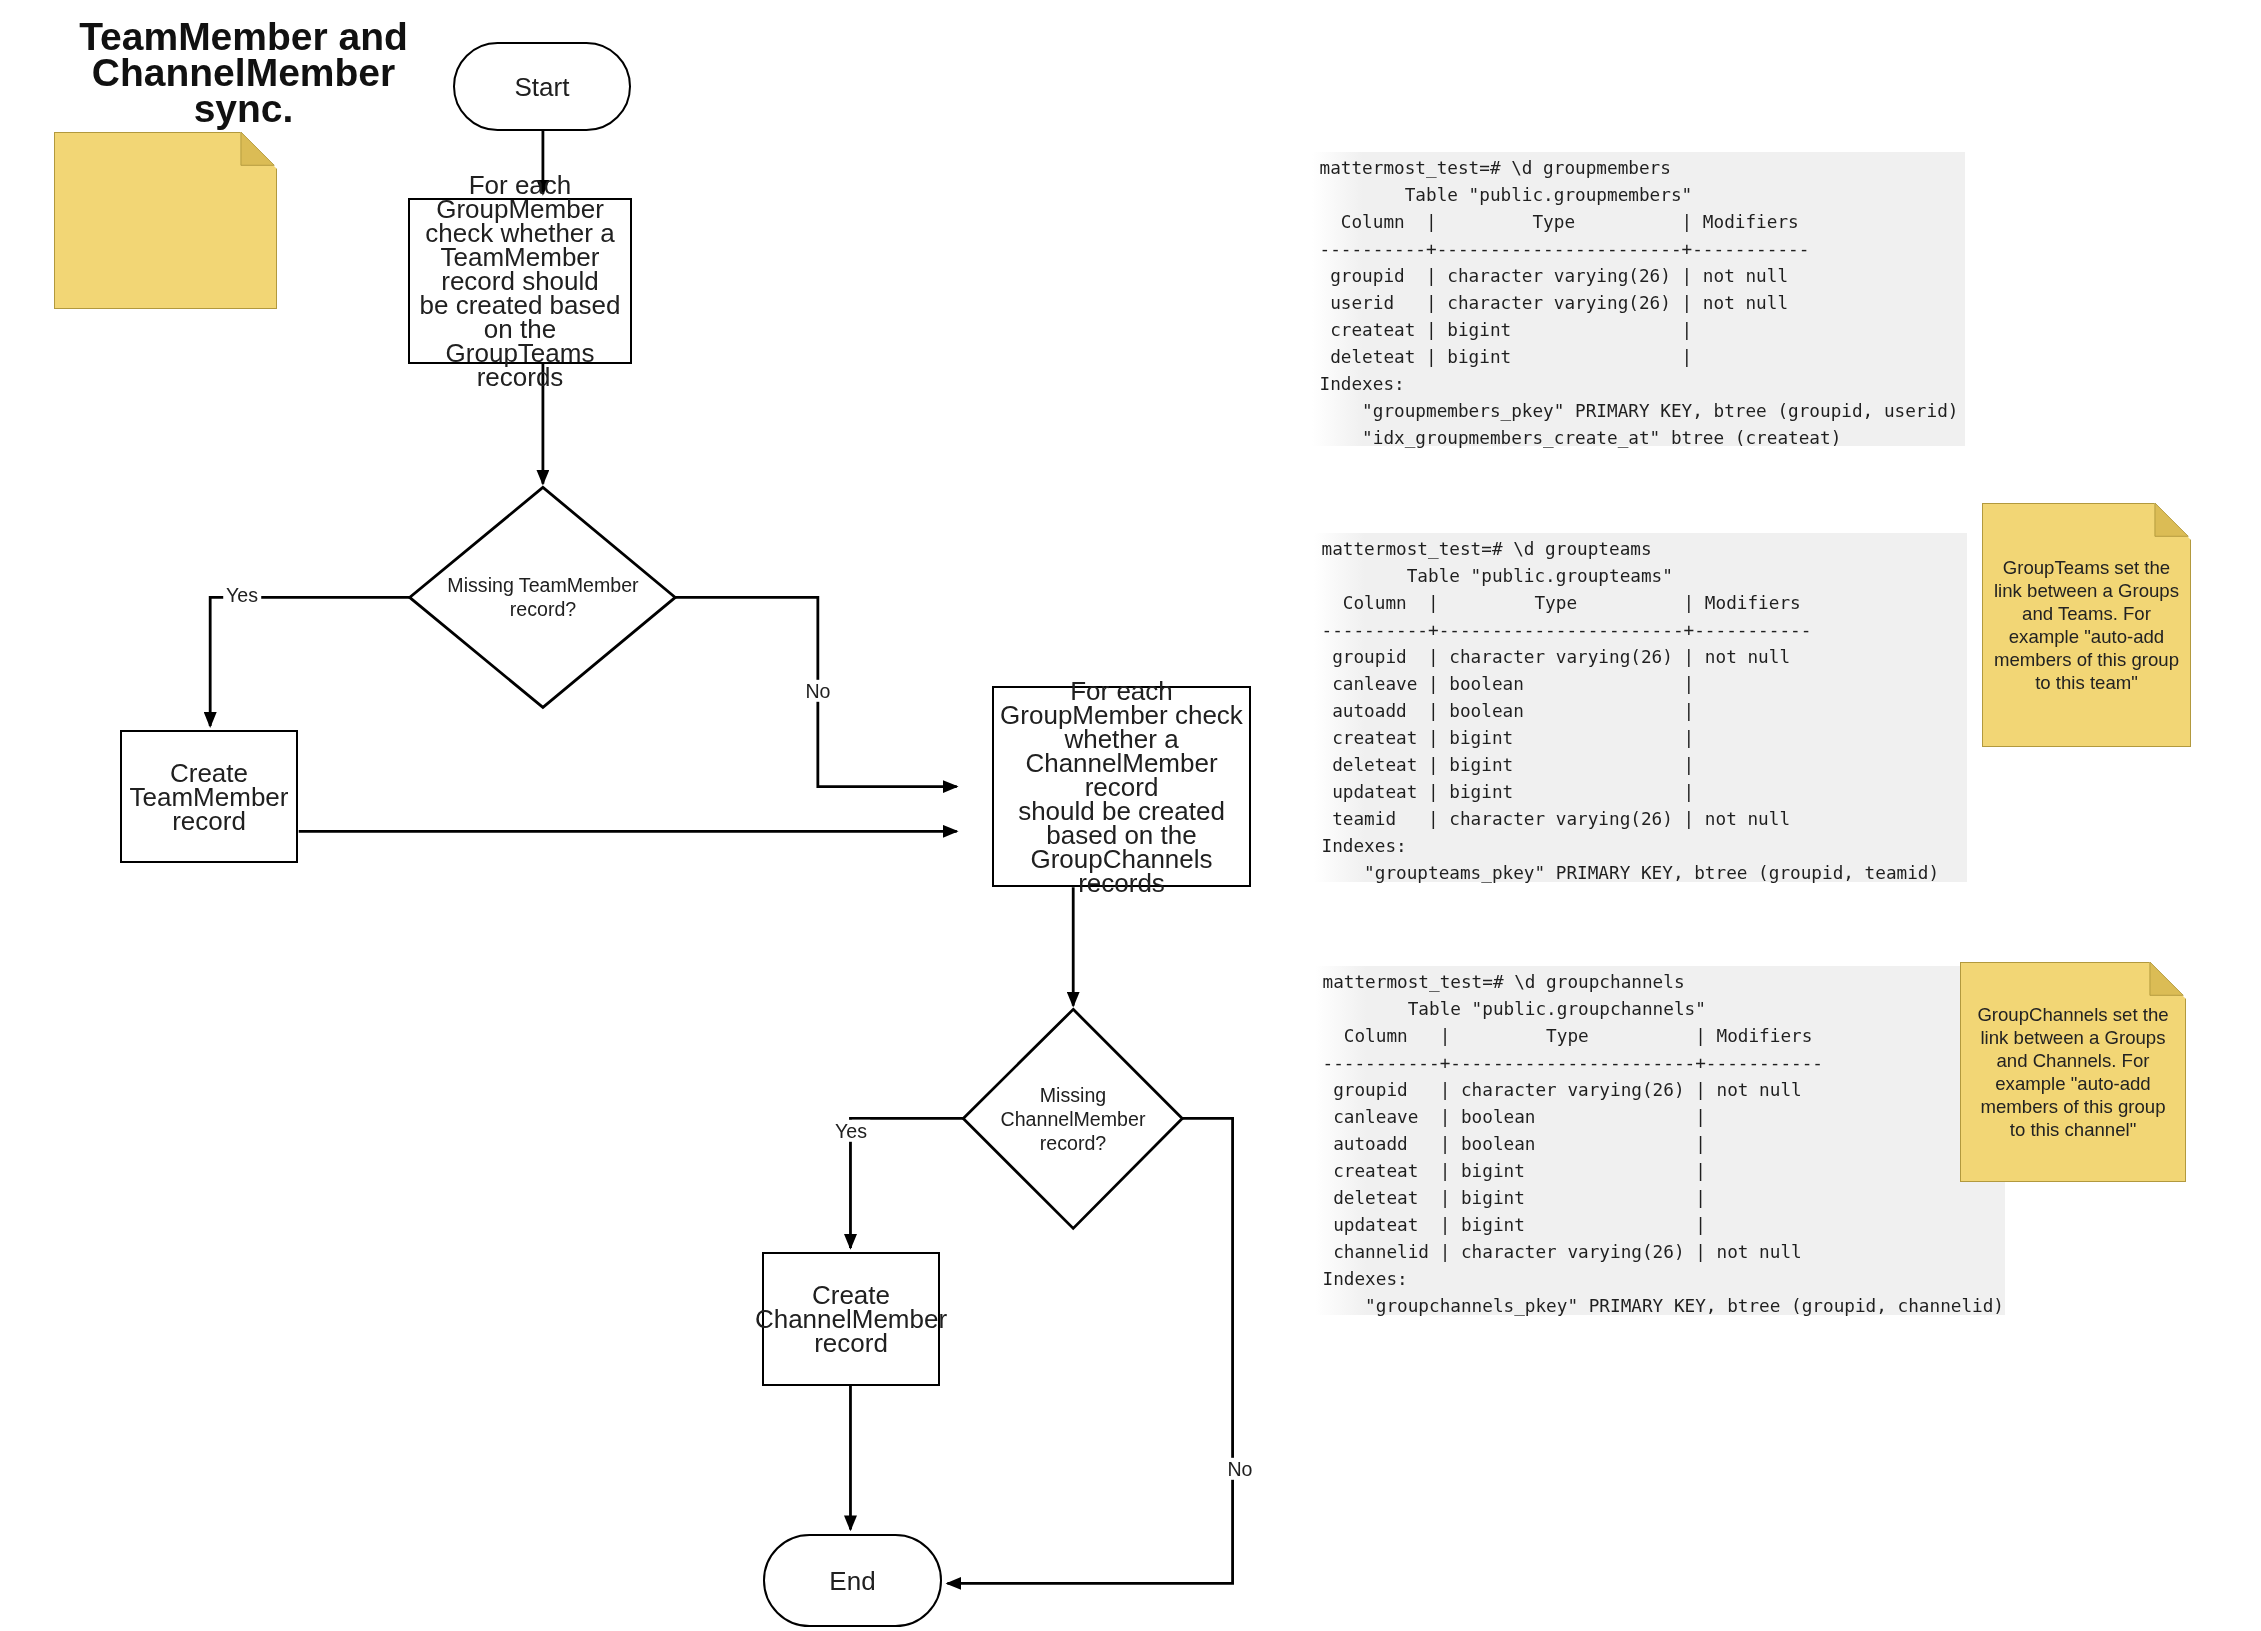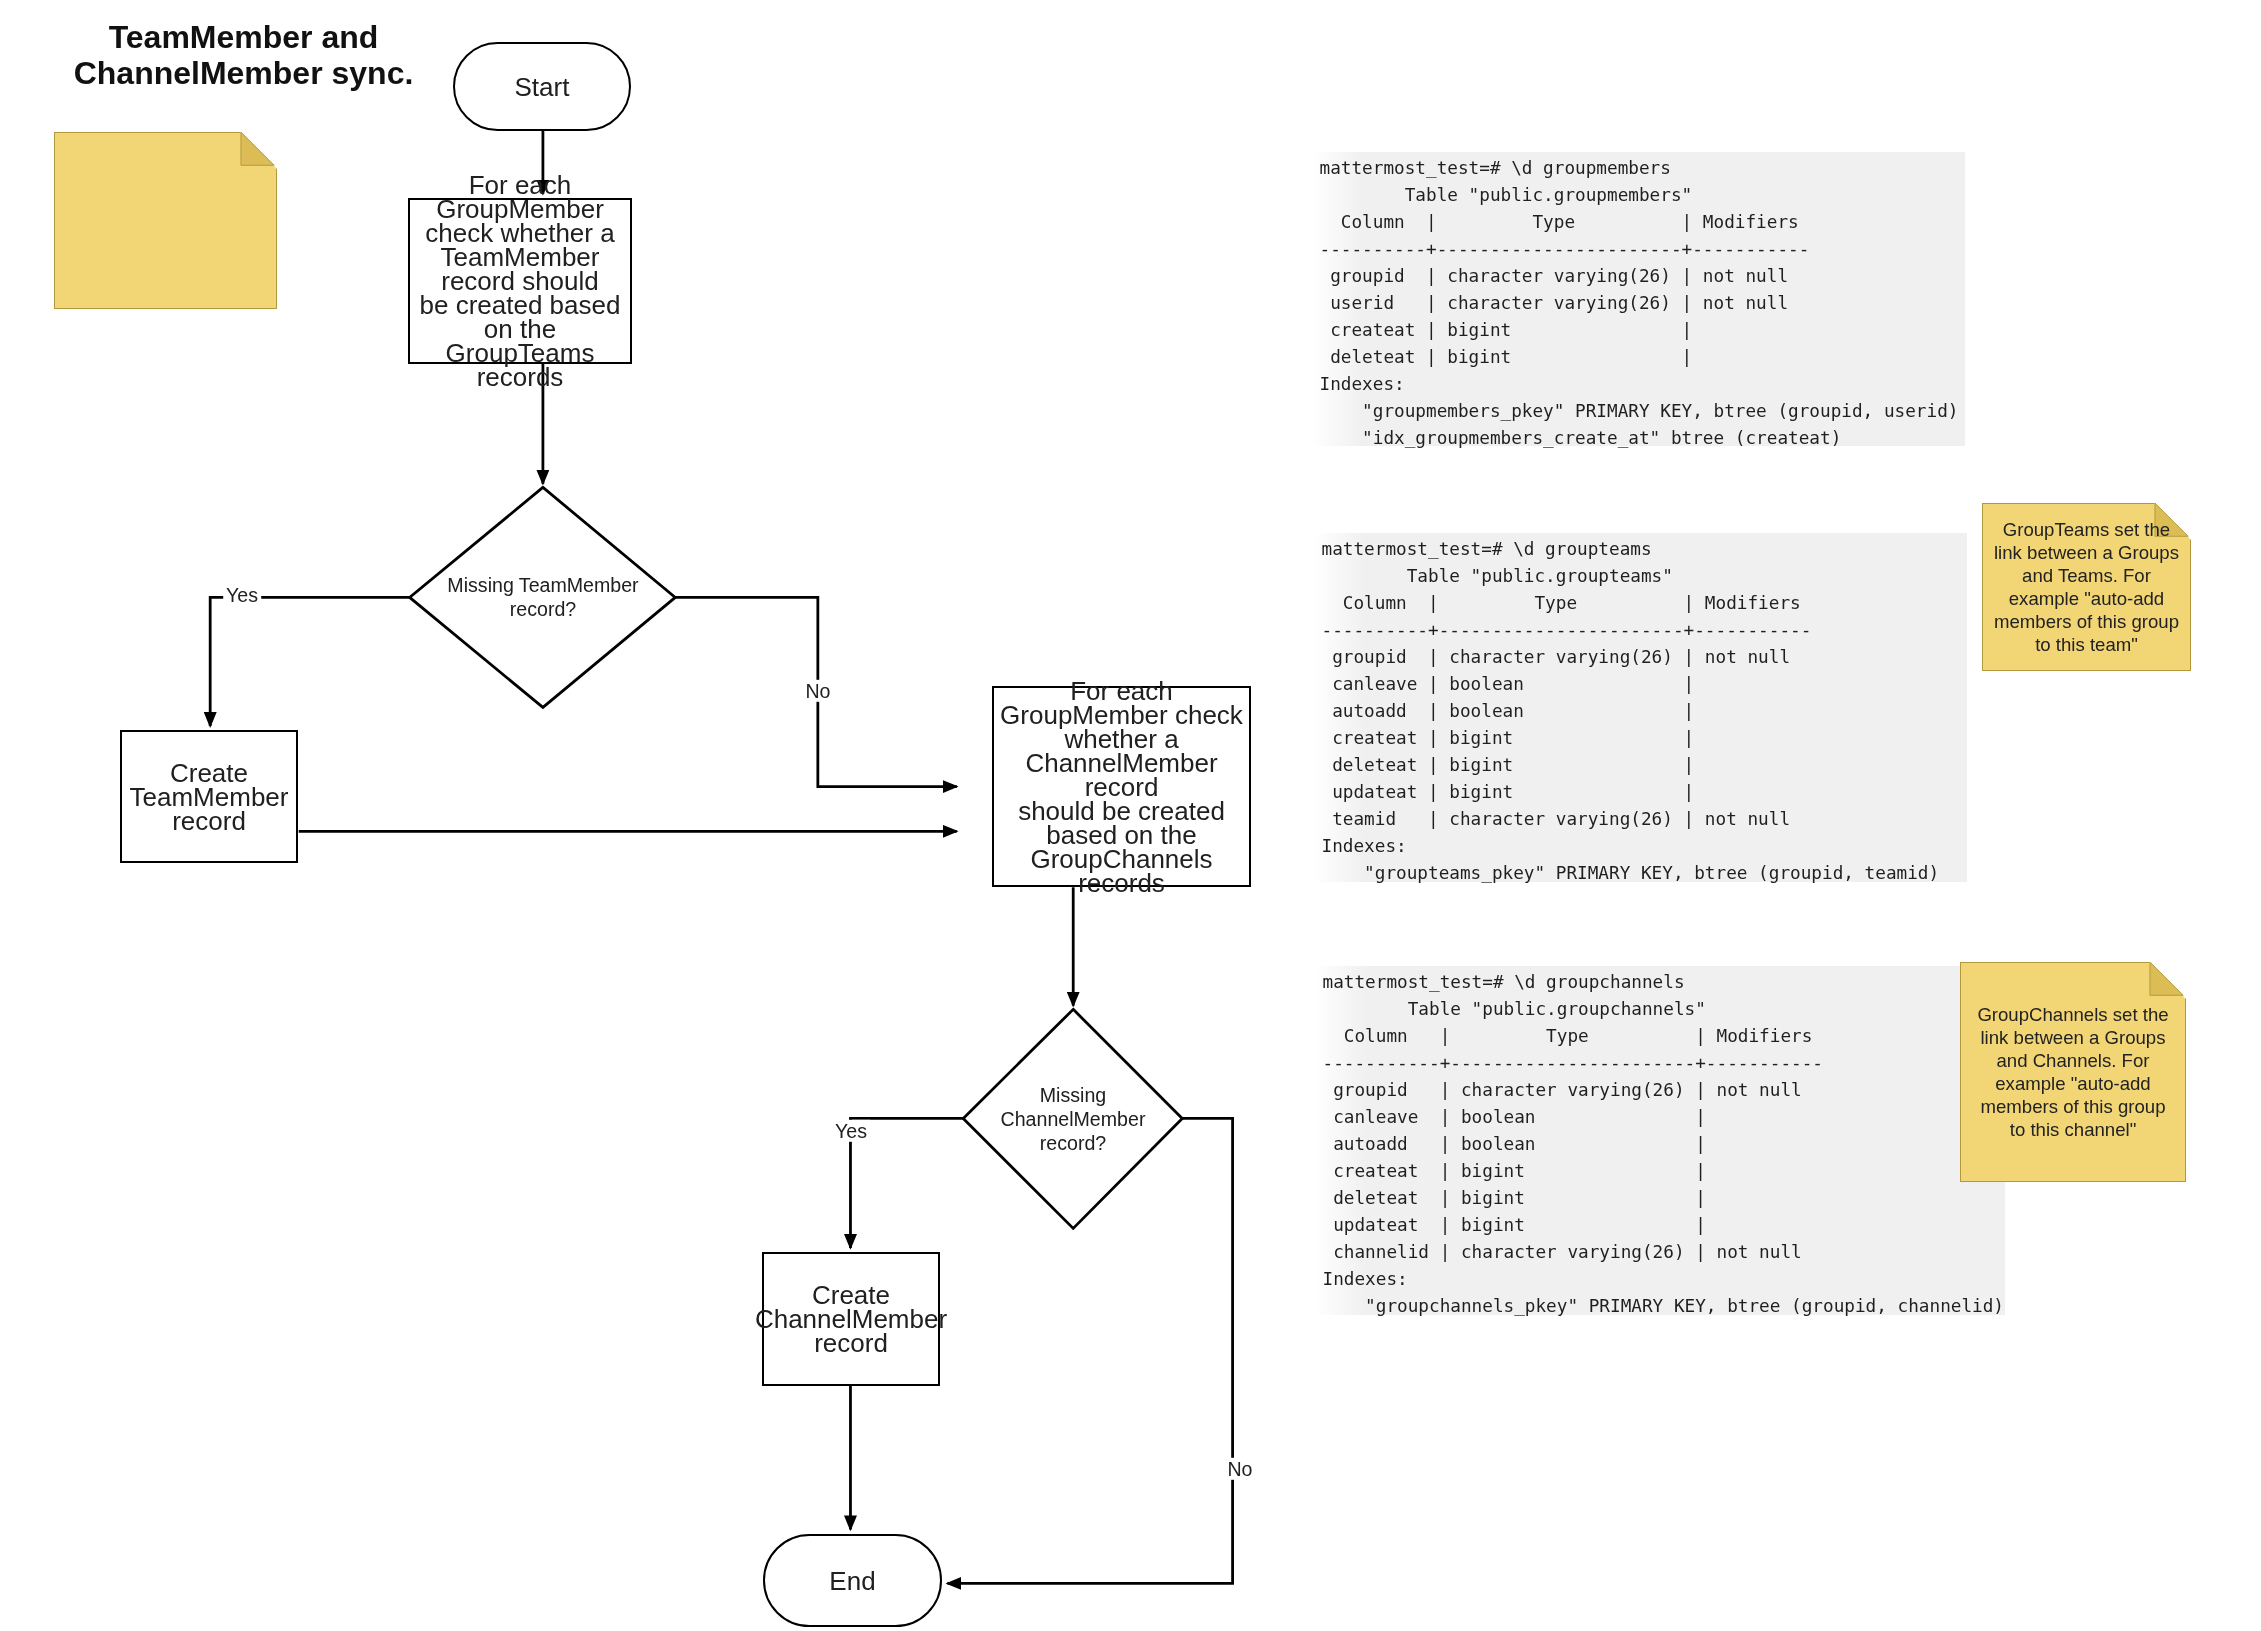--- a/index.html
+++ b/index.html
@@ -23,34 +23,34 @@
     position:absolute; z-index:3; display:flex; align-items:center; justify-content:center;
     text-align:center; white-space:pre-line; font-size:19.6px; line-height:24px;
   }
   .edge-label {
     position:absolute; z-index:3; transform:translate(-50%,-50%);
     background:#ffffff; padding:0 2.8px; font-size:19.6px; line-height:22.4px;
   }
 
   #title {
     position:absolute; left:57px; top:18.6px; width:373px; z-index:2;
-    font-size:32px; line-height:36px; font-weight:bold; text-align:center;
+    font-size:39px; line-height:36px; font-weight:bold; text-align:center;
     white-space:pre-line; color:#111111;
   }
 
   .note {
     position:absolute; z-index:4; box-sizing:border-box;
     background:#f2d675; border:0.9px solid #b2993e;
     display:flex; align-items:center; justify-content:center;
     text-align:center; white-space:pre-line; color:#222222;
   }
   .note .fold { position:absolute; top:-0.9px; right:-0.9px; }
   .note .note-text { position:relative; z-index:2; padding:3.7px 7.5px; }
   #note-1 { left:54px;  top:132px;  width:223px; height:177px; font-size:19.6px; line-height:24px; }
-  #note-2 { left:1982px; top:503px;  width:209px; height:168px; font-size:18.6px; line-height:23px; }
+  #note-2 { left:1982px; top:503px;  width:209px; height:244px; font-size:18.6px; line-height:23px; }
   #note-3 { left:1960px; top:962px; width:226px; height:220px; font-size:18.6px; line-height:23px; }
 
   .code-block {
     position:absolute; z-index:1; box-sizing:border-box;
     background:linear-gradient(90deg,#ffffff 0px,#f0f0f0 51px,#f0f0f0 100%);
   }
   .code-block pre {
     margin:0; padding:2.8px 9.3px 0 7.5px;
     font-family:"DejaVu Sans Mono", monospace;
     font-size:17.7px; line-height:27px; color:#1f1f1f; white-space:pre;

